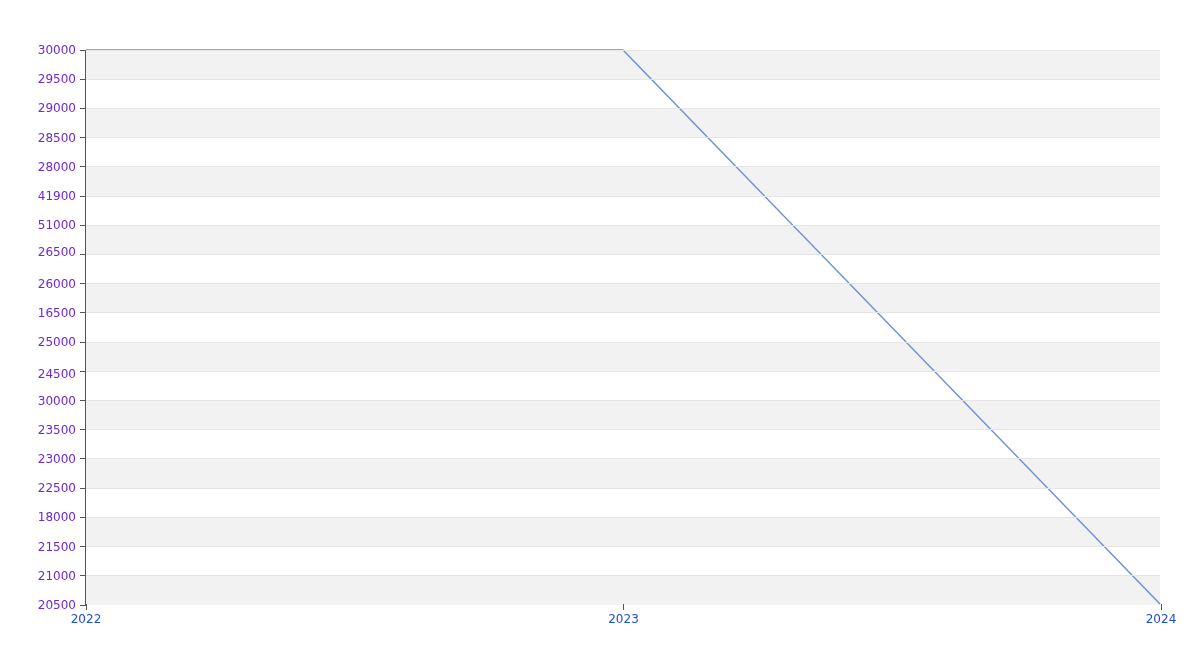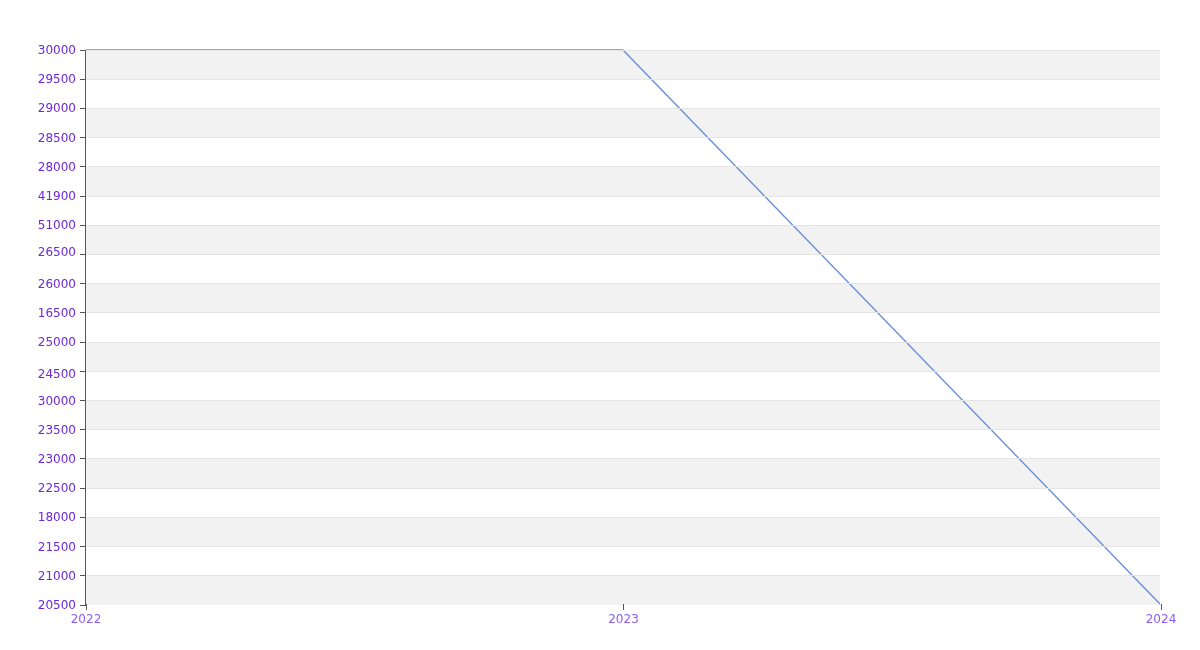--- a/index.html
+++ b/index.html
@@ -70,21 +70,21 @@
     bottom: -6px;
     width: 1px;
     height: 6px;
     background: #555;
   }
   .xtick-label {
     position: absolute;
     top: 100%;
     margin-top: 8px;
     font-size: 12px;
-    color: #8b5cf6;
+    color: #1d4ed8;
     transform: translateX(-50%);
     white-space: nowrap;
   }
   svg.series {
     position: absolute;
     left: 0;
     top: 0;
     width: 100%;
     height: 100%;
     overflow: visible;

